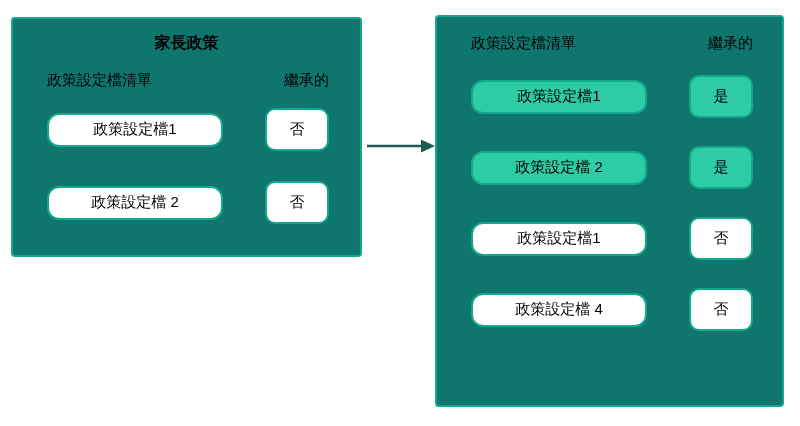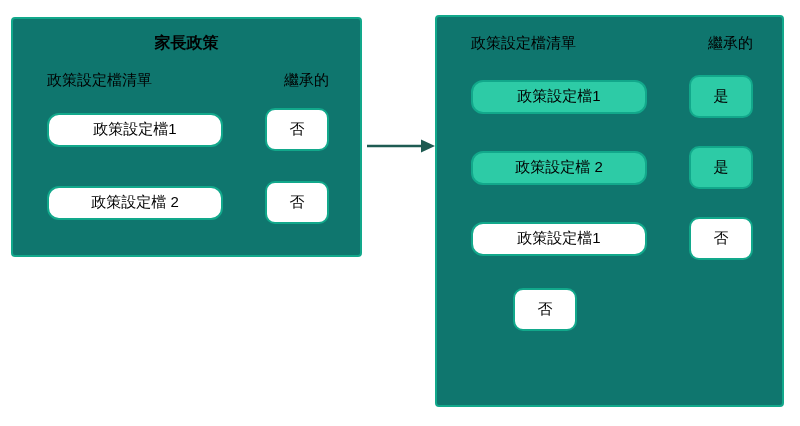--- a/index.html
+++ b/index.html
@@ -117,17 +117,18 @@
     </div>
     <div class="profile-row">
       <div class="profile-chip highlighted">政策設定檔 2</div>
       <div class="inherited-chip highlighted">是</div>
     </div>
     <div class="profile-row">
       <div class="profile-chip">政策設定檔1</div>
       <div class="inherited-chip">否</div>
     </div>
     <div class="profile-row">
+      <div class="profile-chip">政策設定檔 4</div>
       <div class="inherited-chip">否</div>
     </div>
   </div>
 
 </div>
 
 </body></html>

